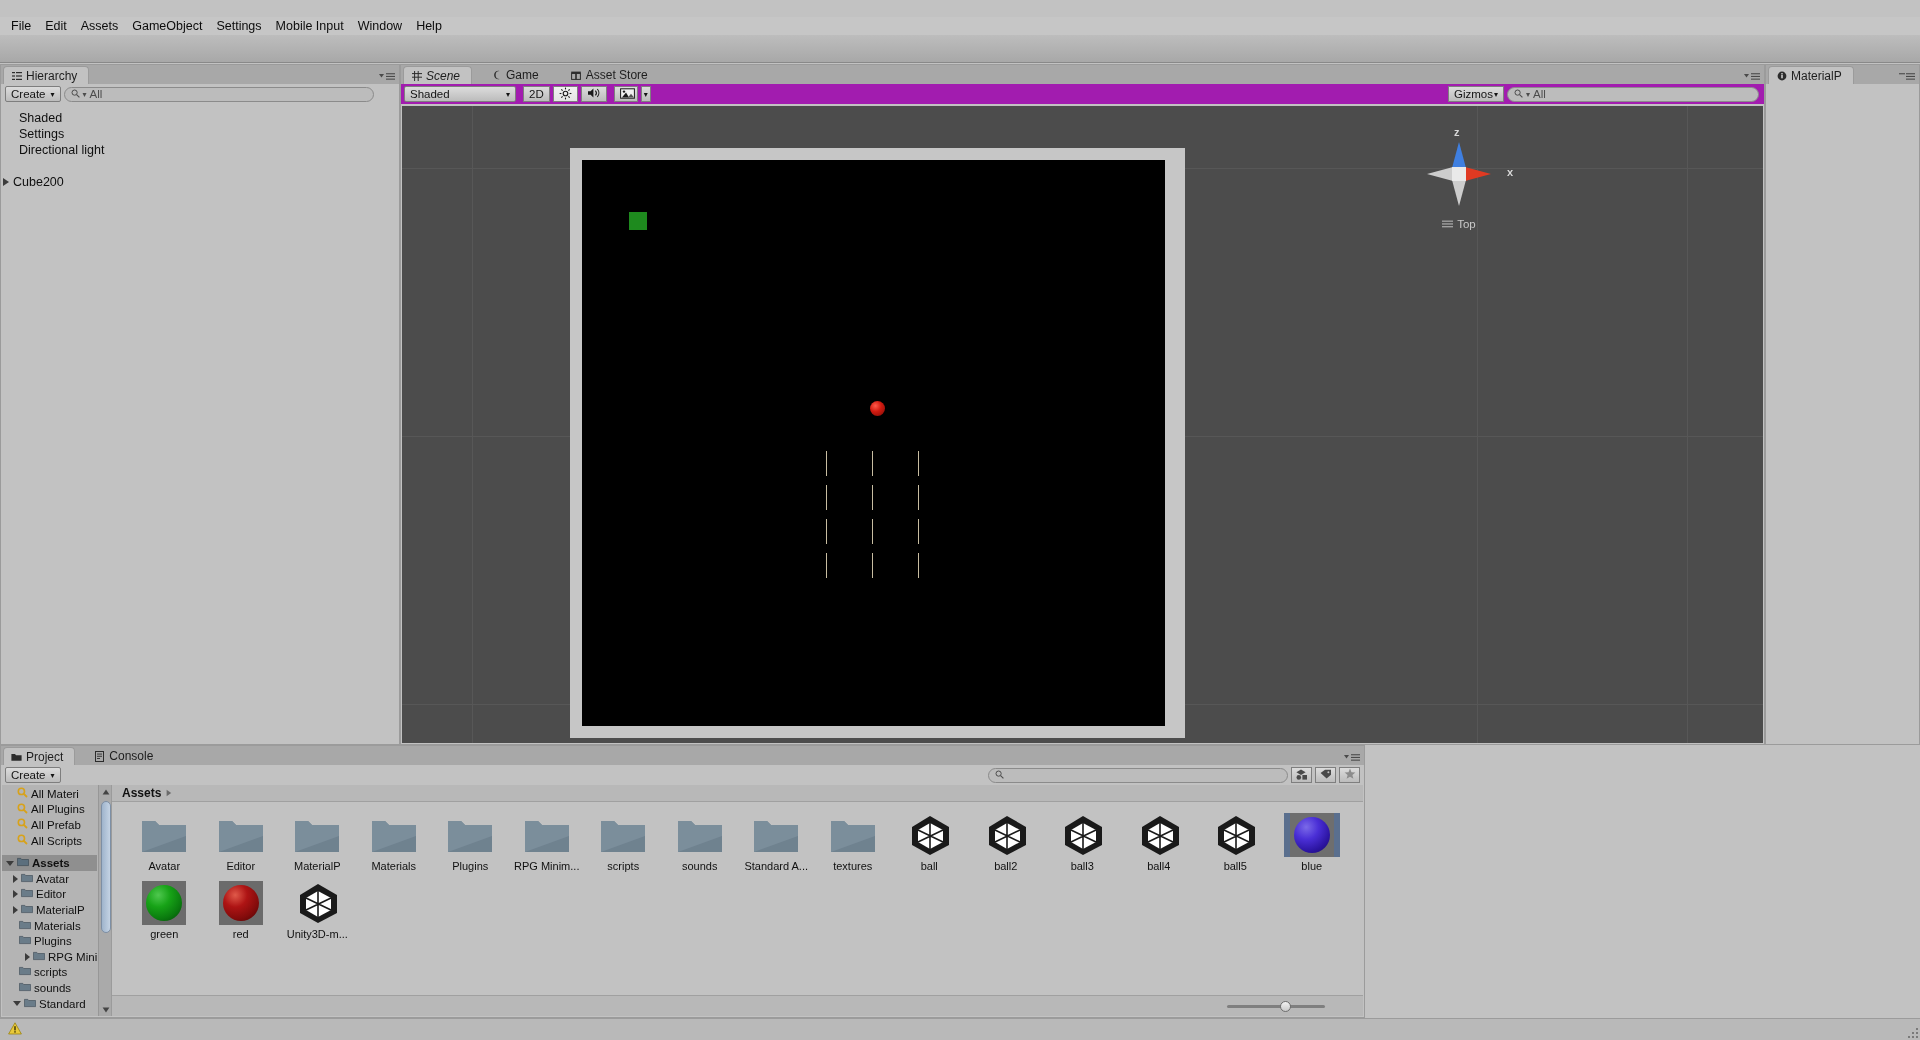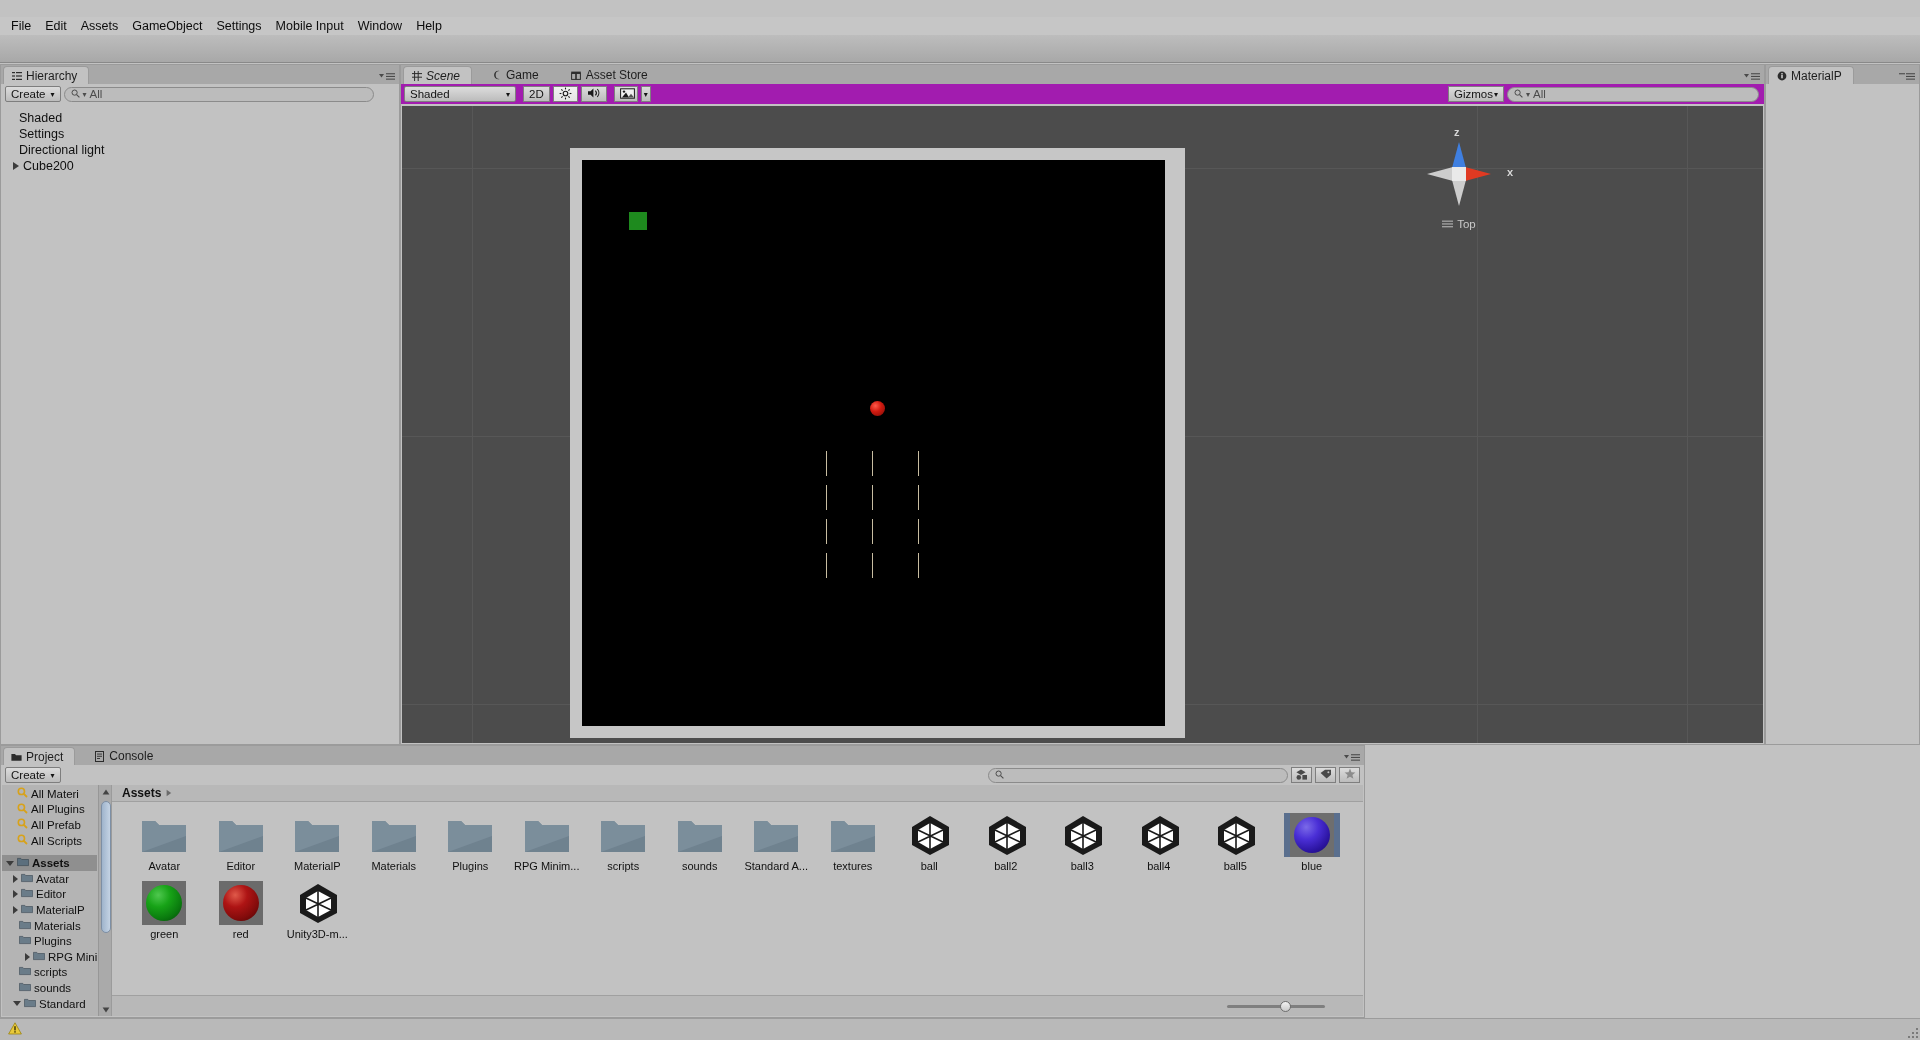--- a/index.html
+++ b/index.html
@@ -349,21 +349,21 @@
         <span>Shaded</span>
       </div>
       <div class="hrow">
         <span class="foldarrow spacer"></span>
         <span>Settings</span>
       </div>
       <div class="hrow">
         <span class="foldarrow spacer"></span>
         <span>Directional light</span>
       </div>
-      <div class="hrow" style="padding-left:12px;">
+      <div class="hrow" style="padding-left:2px;margin-top:16px;">
         <span class="foldarrow"></span>
         <span>Cube200</span>
       </div>
     </div>
   </div>
 
   <div class="panel" id="sceneview">
     <div class="tabstrip">
       <div class="tab active" style="margin-left:2px;font-style:italic;">
         <span class="ticon">

